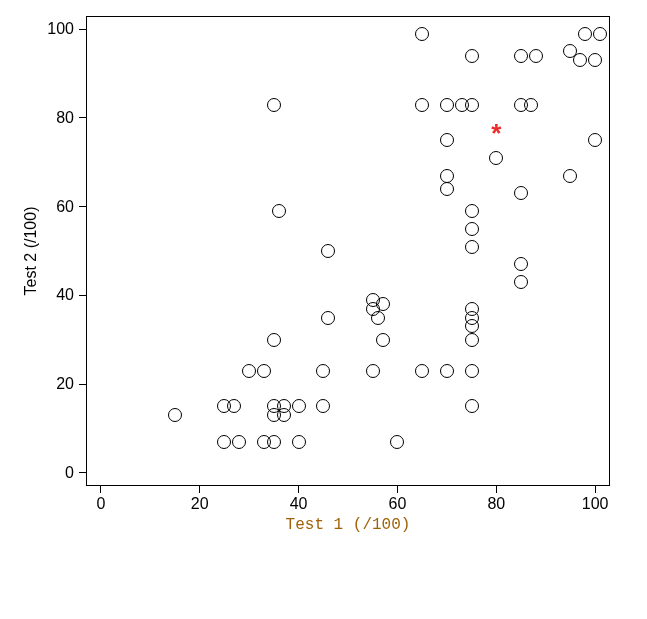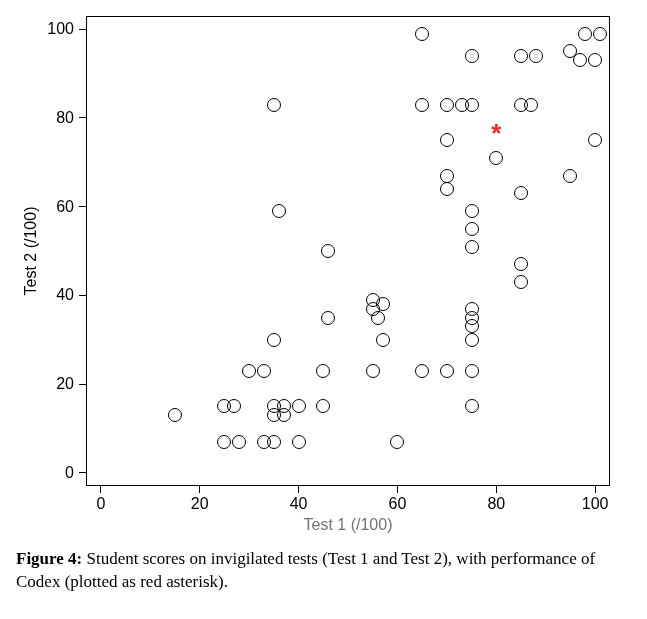--- a/index.html
+++ b/index.html
@@ -45,23 +45,23 @@
     position: absolute;
     transform: translateY(-50%);
     font-family: Arial, Helvetica, sans-serif;
     font-size: 16px;
     color: #000;
     text-align: right;
   }
   .axis-title-x {
     position: absolute;
     transform: translateX(-50%);
-    font-family: Liberation Sans, sans-serif;
-    font-size: 16px;
-    color: #737373;
+    font-family: Liberation Mono, monospace;
+    font-size: 16px;
+    color: #a16207;
   }
   .axis-title-y {
     position: absolute;
     font-family: Arial, Helvetica, sans-serif;
     font-size: 16px;
     color: #000;
     transform-origin: center center;
     transform: translate(-50%, -50%) rotate(-90deg);
     white-space: nowrap;
   }
@@ -100,23 +100,20 @@
 </head>
 <body>
 
 <div class="page">
   <div id="plot" class="plot-area" style="left: 86px; top: 16px; width: 524px; height: 470px;"></div>
   <div id="x-axis"></div>
   <div id="y-axis"></div>
   <div id="x-title" class="axis-title-x" style="left: 348px; top: 516px;">Test 1 (/100)</div>
   <div id="y-title" class="axis-title-y" style="left: 31px; top: 251px;">Test 2 (/100)</div>
 
-  <div class="caption" id="caption" style="top: 548px;">
-    <span class="fig-label">Figure 4:</span><span> Student scores on invigilated tests (Test 1 and Test 2), with performance of Codex (plotted as red asterisk).</span>
-  </div>
 <div class="tick-x" style="left: 100.33px; top: 486px;"></div>
     <div class="tick-label-x" style="left: 100.83px; top: 495px;">0</div>
     <div class="tick-x" style="left: 199.198px; top: 486px;"></div>
     <div class="tick-label-x" style="left: 199.698px; top: 495px;">20</div>
     <div class="tick-x" style="left: 298.066px; top: 486px;"></div>
     <div class="tick-label-x" style="left: 298.566px; top: 495px;">40</div>
     <div class="tick-x" style="left: 396.934px; top: 486px;"></div>
     <div class="tick-label-x" style="left: 397.434px; top: 495px;">60</div>
     <div class="tick-x" style="left: 495.802px; top: 486px;"></div>
     <div class="tick-label-x" style="left: 496.302px; top: 495px;">80</div>

